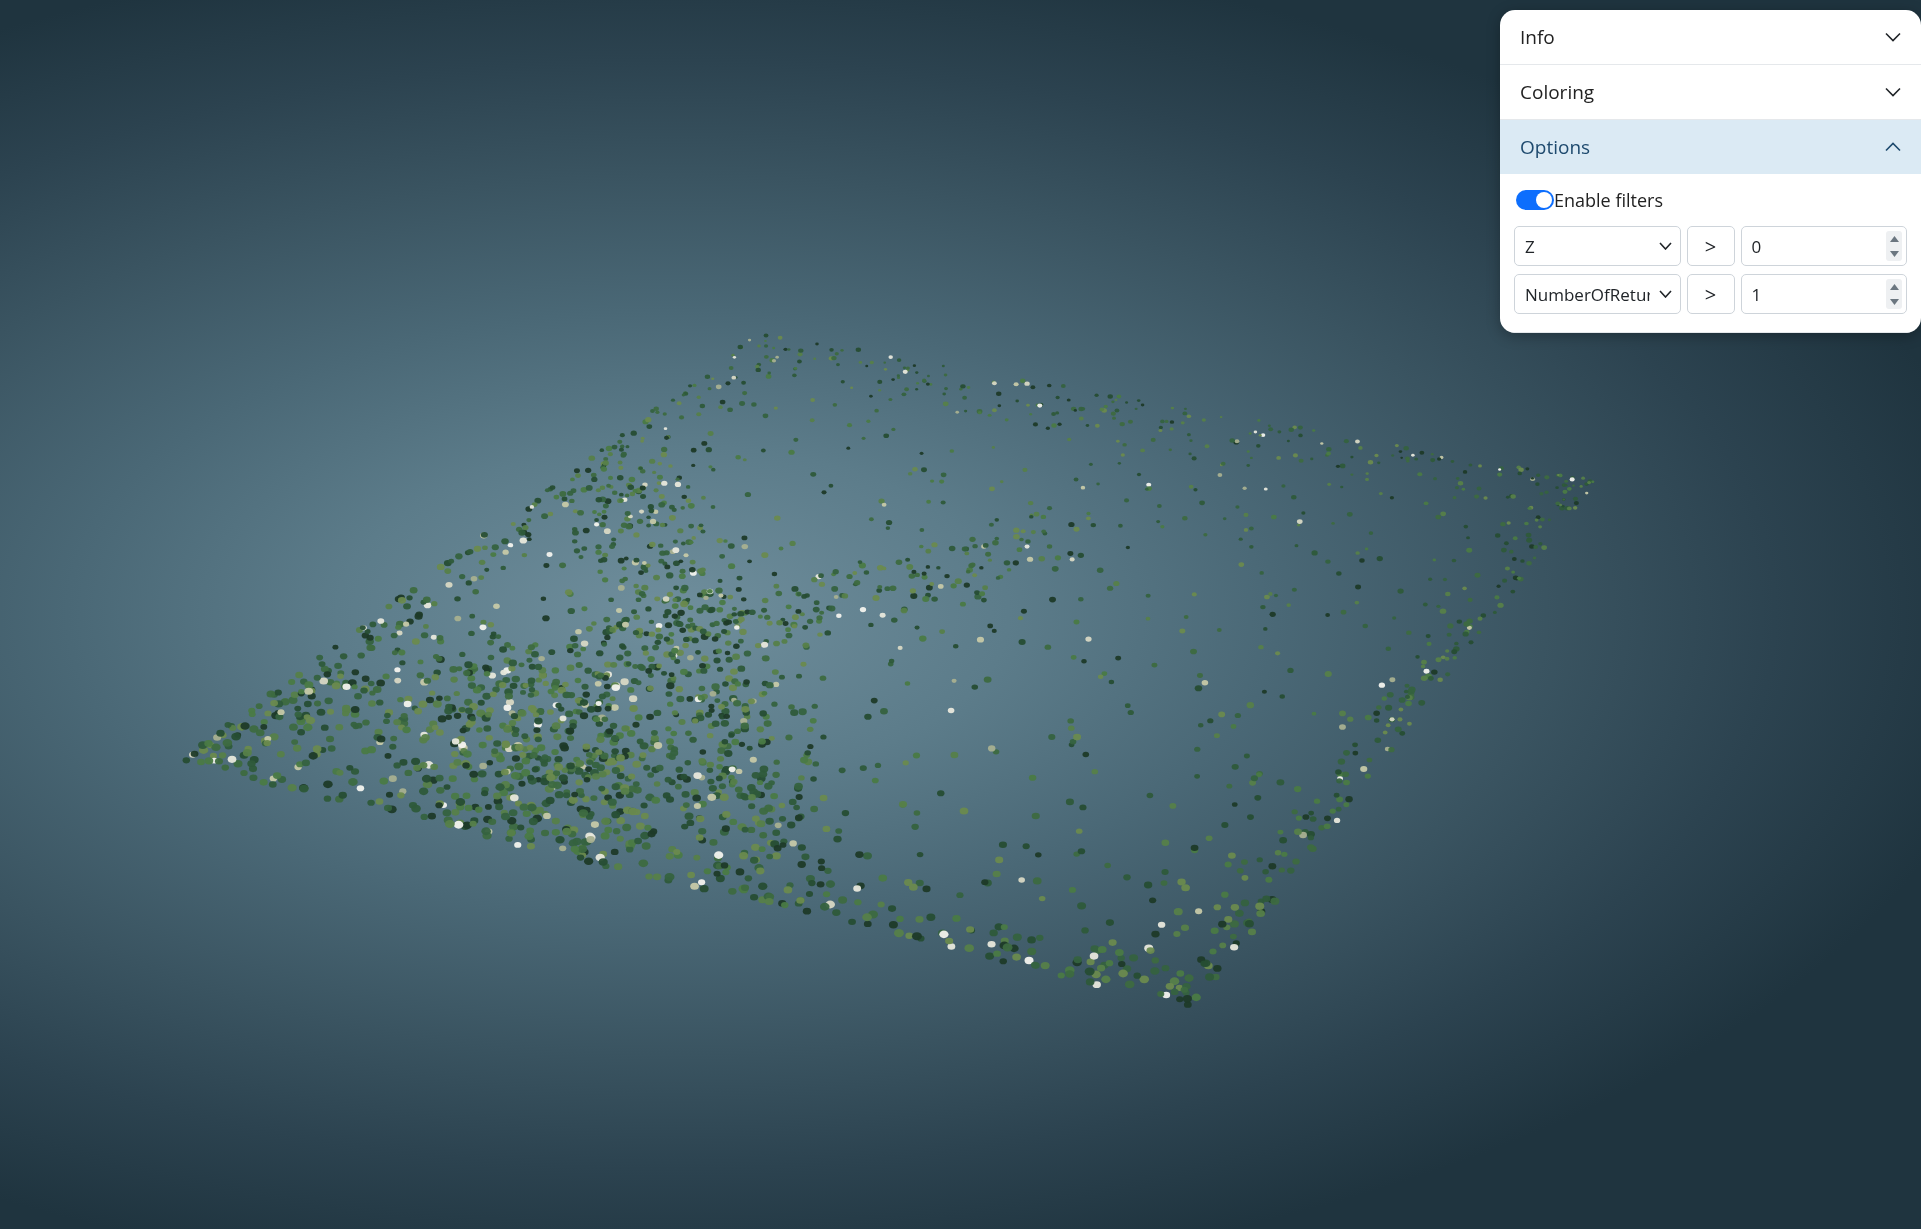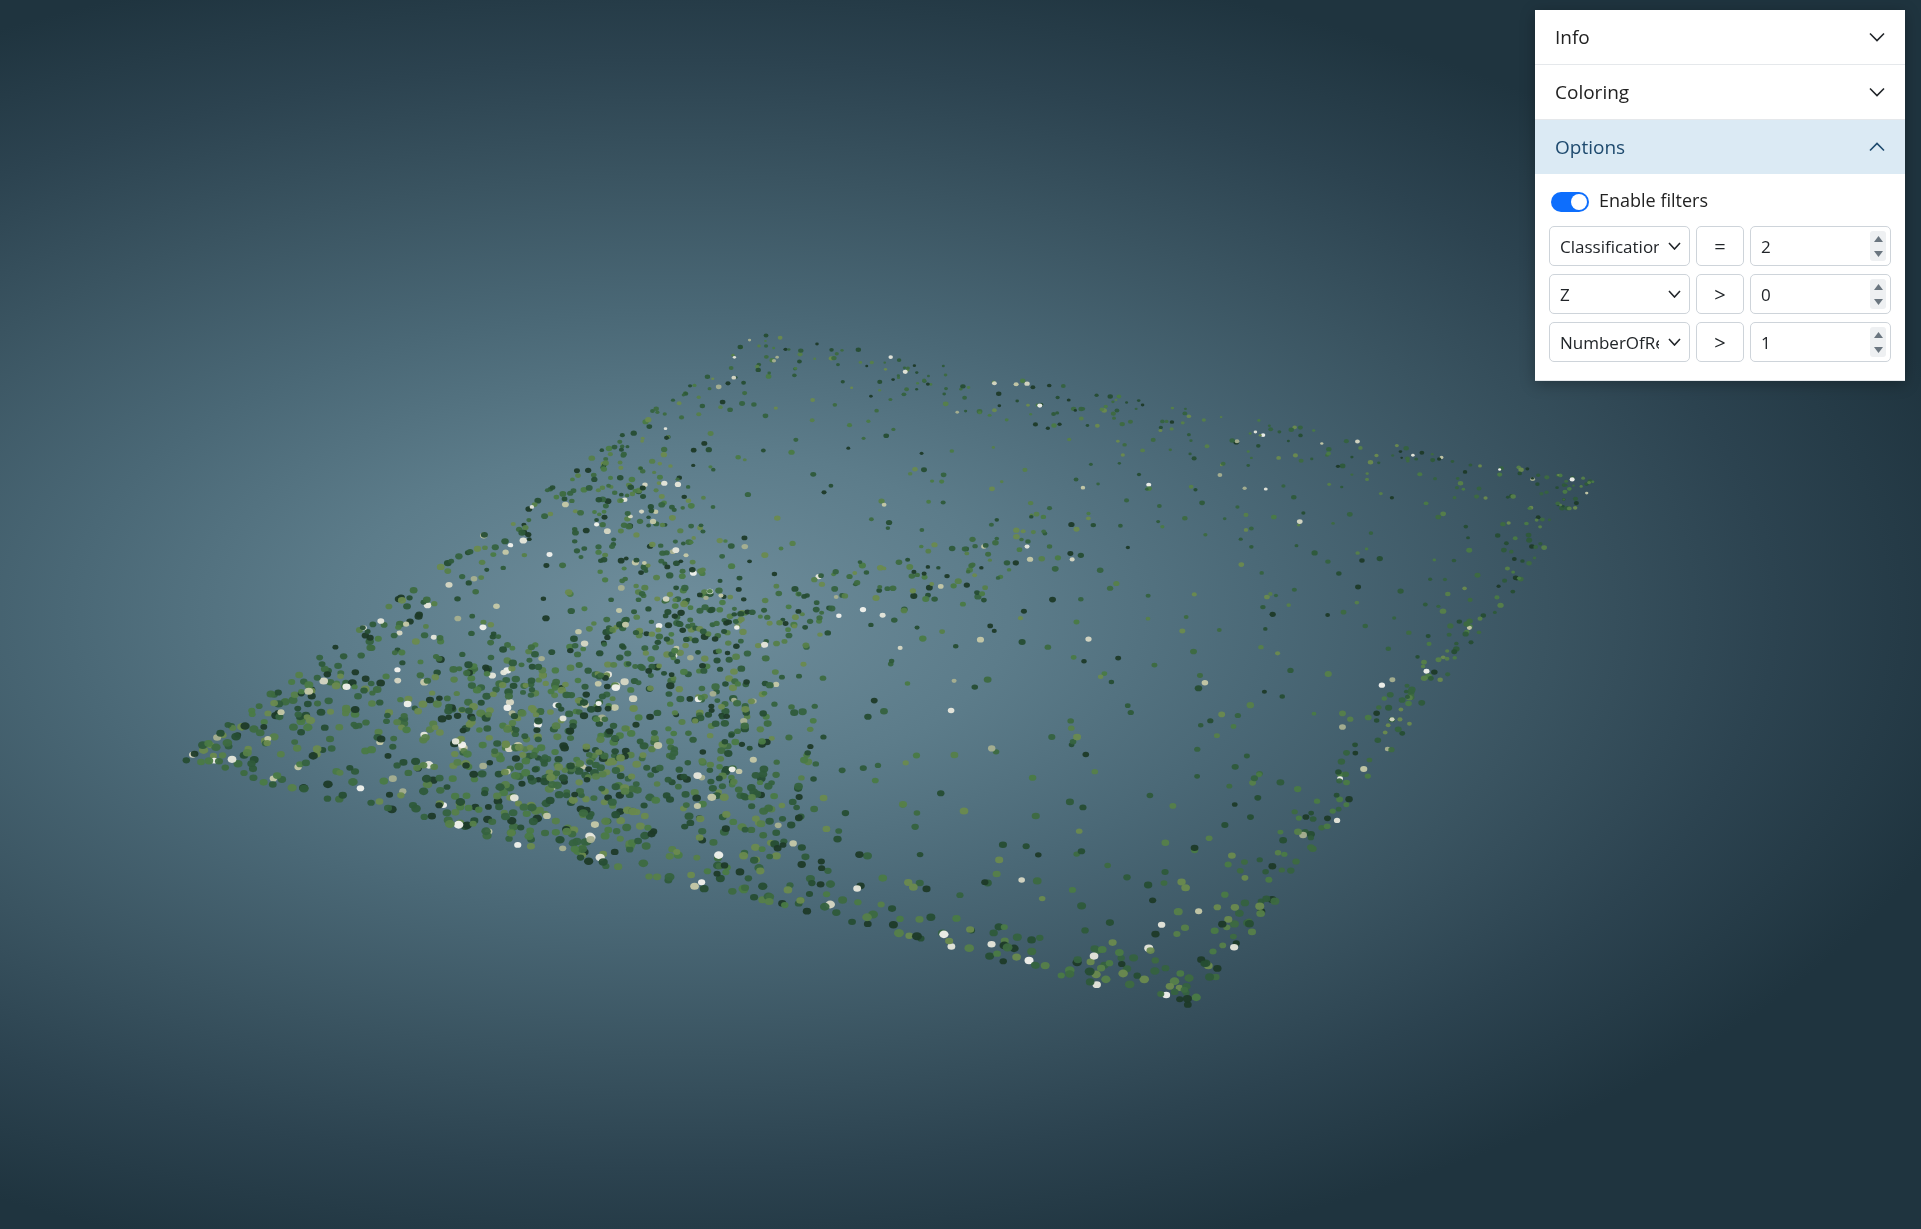--- a/index.html
+++ b/index.html
@@ -19,24 +19,24 @@
     position: absolute;
     left: 6%; top: 26%;
     width: 78%; height: 60%;
     overflow: visible;
   }
   #cloud-svg circle { opacity: .95; }
 
   
   #panel {
     position: absolute;
-    top: 10px; right: 16px;
-    width: 370px;
+    top: 10px; right: 0;
+    width: 421px;
     background: #ffffff;
-    border-radius: 0;
+    border-radius: 15px;
     box-shadow: 0 3px 14px rgba(0,0,0,.28);
     color: #222;
     font-size: 19px;
     overflow: hidden;
   }
 
   .section-header {
     display: flex;
     justify-content: space-between;
     align-items: center;
@@ -56,21 +56,21 @@
   .section-header svg { stroke: #212529; }
   .section-header.active svg { stroke: #1e4a6e; }
 
   .section-body {
     padding: 10px 14px 18px 14px;
     border-bottom: 1px solid #e5e8eb;
   }
 
   
   .toggle-row {
-    display: flex; align-items: flex-end; gap: 10px;
+    display: flex; align-items: center; 
     padding: 4px 2px 14px 2px;
     font-size: 18px;
   }
   .toggle {
     width: 38px; height: 20px; border-radius: 11px;
     background: #0d6efd;
     position: relative;
     cursor: pointer;
     flex: 0 0 auto;
   }
@@ -2765,48 +2765,20 @@
     </span>
   </div>
 
   <div class="section-body">
 
     <div class="toggle-row">
       <div class="toggle"></div>
       <span>Enable filters</span>
     </div>
 
-    <div class="filter-row">
-      <div class="fld select">
-        <span class="txt">Classification</span>
-        <span class="dd">
-          <svg width="13" height="8" viewBox="0 0 13 8" fill="none" stroke="#212529" stroke-width="1.6">
-              <path d="M1 1 6.5 7 12 1"></path>
-            </svg>
-        </span>
-      </div>
-      <div class="fld op">
-        <span>=</span>
-      </div>
-      <div class="fld num">
-        <span>2</span>
-        <div class="spin">
-          <div>
-              <svg viewBox="0 0 9 6" fill="#6b7680">
-                <path d="M4.5 0 9 6H0z"></path>
-              </svg>
-            </div>
-          <div>
-              <svg viewBox="0 0 9 6" fill="#6b7680">
-                <path d="M4.5 6 0 0h9z"></path>
-              </svg>
-            </div>
-        </div>
-      </div>
-    </div>
 
     <div class="filter-row">
       <div class="fld select">
         <span class="txt">Z</span>
         <span class="dd">
           <svg width="13" height="8" viewBox="0 0 13 8" fill="none" stroke="#212529" stroke-width="1.6">
               <path d="M1 1 6.5 7 12 1"></path>
             </svg>
         </span>
       </div>

